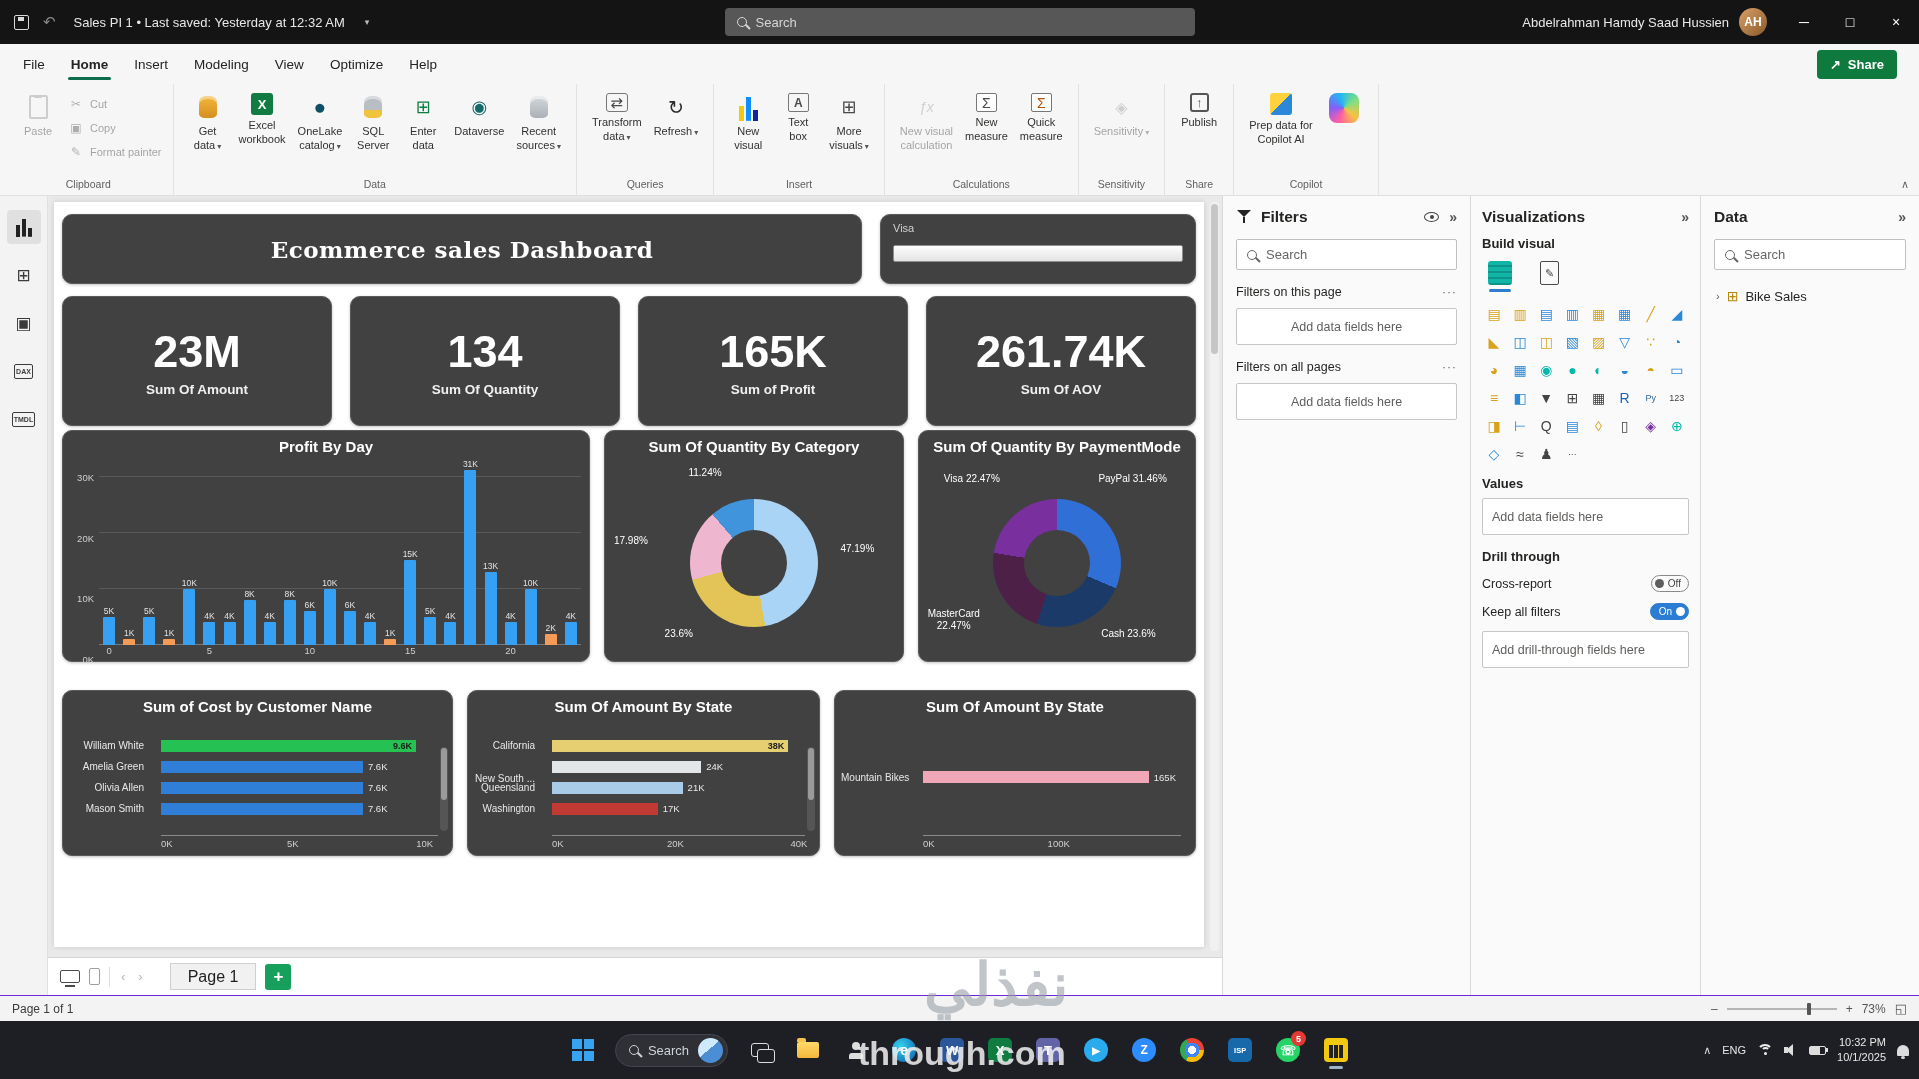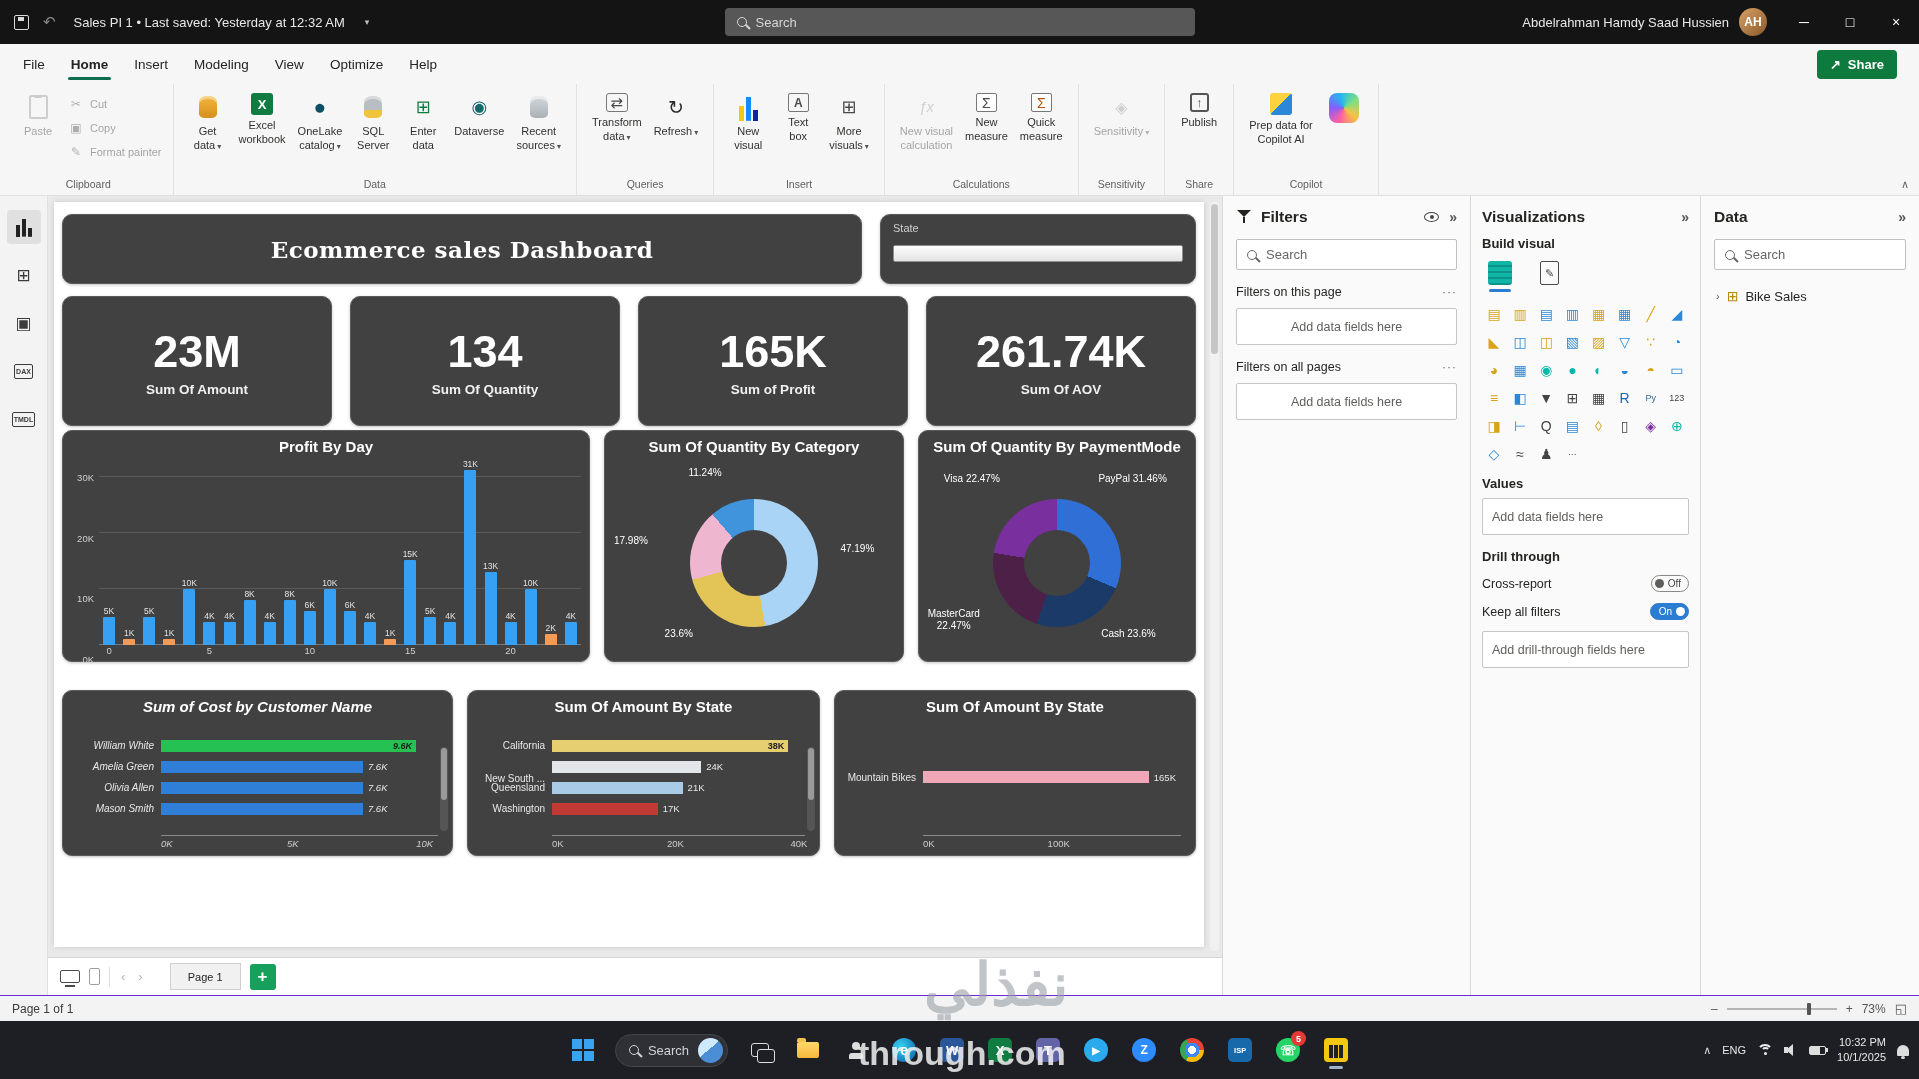--- a/index.html
+++ b/index.html
@@ -116,39 +116,39 @@
   
   .donut-wrap { position:absolute; inset:0; }
   .donut { position:absolute; left:50%; top:52%; transform:translate(-50%,-50%); width:128px; height:128px; border-radius:50%; }
   .donut-hole { position:absolute; left:50%; top:50%; transform:translate(-50%,-50%); width:66px; height:66px; border-radius:50%; background:#414141; }
   .donut-label { position:absolute; font-size:10px; color:#fff; white-space:nowrap; }
   .donut-label.wrap { white-space:normal; width:64px; text-align:center; line-height:1.2; }
 
   
   .hbar-body { flex:1; display:flex; flex-direction:column; justify-content:center; gap:7px; padding:2px 12px 0 6px; }
   .hbar-row { display:flex; align-items:center; height:14px; }
-  .hbar-cat { font-size:10px; color:#e8e8e8; text-align:right; padding-right:7px; white-space:nowrap; overflow:hidden; flex:0 0 auto; }
+  .hbar-cat { font-size:10px; color:#e8e8e8; text-align:right; padding-right:17px; white-space:nowrap; overflow:hidden; flex:0 0 auto; }
   .hbar-track { flex:1; position:relative; display:flex; align-items:center; height:100%; }
   .hbar-bar { height:12px; display:flex; align-items:center; justify-content:flex-end; }
   .hbar-val { font-size:9.5px; color:#e8e8e8; margin-left:5px; white-space:nowrap; }
   .hbar-val.inside { color:#1c1c1c; font-weight:700; margin:0; padding-right:4px; font-size:9px; }
   .hbar-axis { position:relative; height:16px; border-top:1px solid #8a8a8a; margin-right:14px; margin-bottom:4px; }
   .hbar-tick { position:absolute; top:2px; transform:translateX(-50%); font-size:9.5px; color:#cfcfcf; }
   .hbar-tick.first { transform:none; }
   .vscroll { position:absolute; top:30px; right:4px; bottom:24px; width:8px; background:#555; border-radius:4px; }
   .vscroll-thumb { position:absolute; top:1px; left:1px; width:6px; height:62%; background:#9a9a9a; border-radius:3px; }
 
   
   .page-tab-bar { height:38px; background:#fff; border-top:1px solid #d6d6d6; display:flex; align-items:center; gap:9px; padding:0 12px; flex:0 0 auto; }
   .mon-ic { width:20px; height:13px; border:1.6px solid #4a4a4a; border-radius:2px; position:relative; }
   .mon-ic::after { content:''; position:absolute; left:4px; right:4px; bottom:-5px; height:2px; background:#4a4a4a; }
   .phone-ic { width:11px; height:17px; border:1.6px solid #9e9e9e; border-radius:2px; }
   .tabbar-sep { width:1px; height:20px; background:#ddd; }
   .nav-chev { color:#b5b5b5; font-size:13px; padding:0 2px; }
-  .page-tab { background:#f1f1f1; border:1px solid #cfcfcf; height:27px; display:flex; align-items:center; padding:0 17px; font-size:11px; color:#1f1f1f; margin-left:16px; }
+  .page-tab { background:#f1f1f1; border:1px solid #cfcfcf; height:27px; display:flex; align-items:center; padding:0 17px; font-size:16px; color:#1f1f1f; margin-left:16px; }
   .add-page-btn { width:26px; height:26px; background:#17a05c; color:#fff; border-radius:3px; display:flex; align-items:center; justify-content:center; font-size:17px; font-weight:700; }
 
   
   .pane { background:#fafafa; border-left:1px solid #d9d9d9; padding:12px 13px; overflow:hidden; }
   .filters-pane { width:248px; }
   .viz-pane { width:230px; padding:12px 11px; }
   .data-pane { width:219px; }
   .pane-header { display:flex; align-items:center; gap:9px; font-size:15.5px; font-weight:600; color:#252423; }
   .pane-header .right { margin-left:auto; display:flex; align-items:center; gap:10px; }
   .chevrons { font-size:14px; color:#555; }
@@ -490,21 +490,21 @@
 
   <div class="canvas-col">
     <div class="canvas-area">
       <div class="page">
 
         <div class="row-top">
           <div class="dash-card title-card">
             <div class="dash-title">Ecommerce sales Dashboard</div>
           </div>
           <div class="dash-card slicer-card">
-            <div class="slicer-label">State</div>
+            <div class="slicer-label">Visa</div>
             <div class="slicer-input"></div>
           </div>
         </div>
 
         <div class="kpi-row">
             <div class="dash-card kpi-card">
               <div class="kpi-value">23M</div>
               <div class="kpi-label">Sum Of Amount</div>
             </div>
             <div class="dash-card kpi-card">
@@ -685,21 +685,21 @@
                   <div class="donut-label" style="left: 65%; top: 8%;">PayPal 31.46%</div>
                   <div class="donut-label" style="left: 66%; top: 84%;">Cash 23.6%</div>
                   <div class="donut-label wrap" style="left: 1%; top: 74%;">MasterCard 22.47%</div>
                   <div class="donut-label" style="left: 9%; top: 8%;">Visa 22.47%</div>
                 </div>
               </div>
           </div>
         </div>
 
         <div class="chart-row row3">
-          <div class="dash-card chart-card" style="flex:0 0 391px;font-style:italic;">
+          <div class="dash-card chart-card" style="flex:0 0 391px;">
             <div class="chart-title">Sum of  Cost  by Customer Name</div>
             <div data-chart="cost-by-customer">
                 <div class="hbar-body">
                   <div class="hbar-row">
                     <div class="hbar-cat" style="width: 92px;">William White</div>
                     <div class="hbar-track">
                       <div class="hbar-bar" style="width: 91.4286%; background: rgb(38, 193, 83);">
                         <span class="hbar-val inside">9.6K</span>
                       </div>
                     </div>

